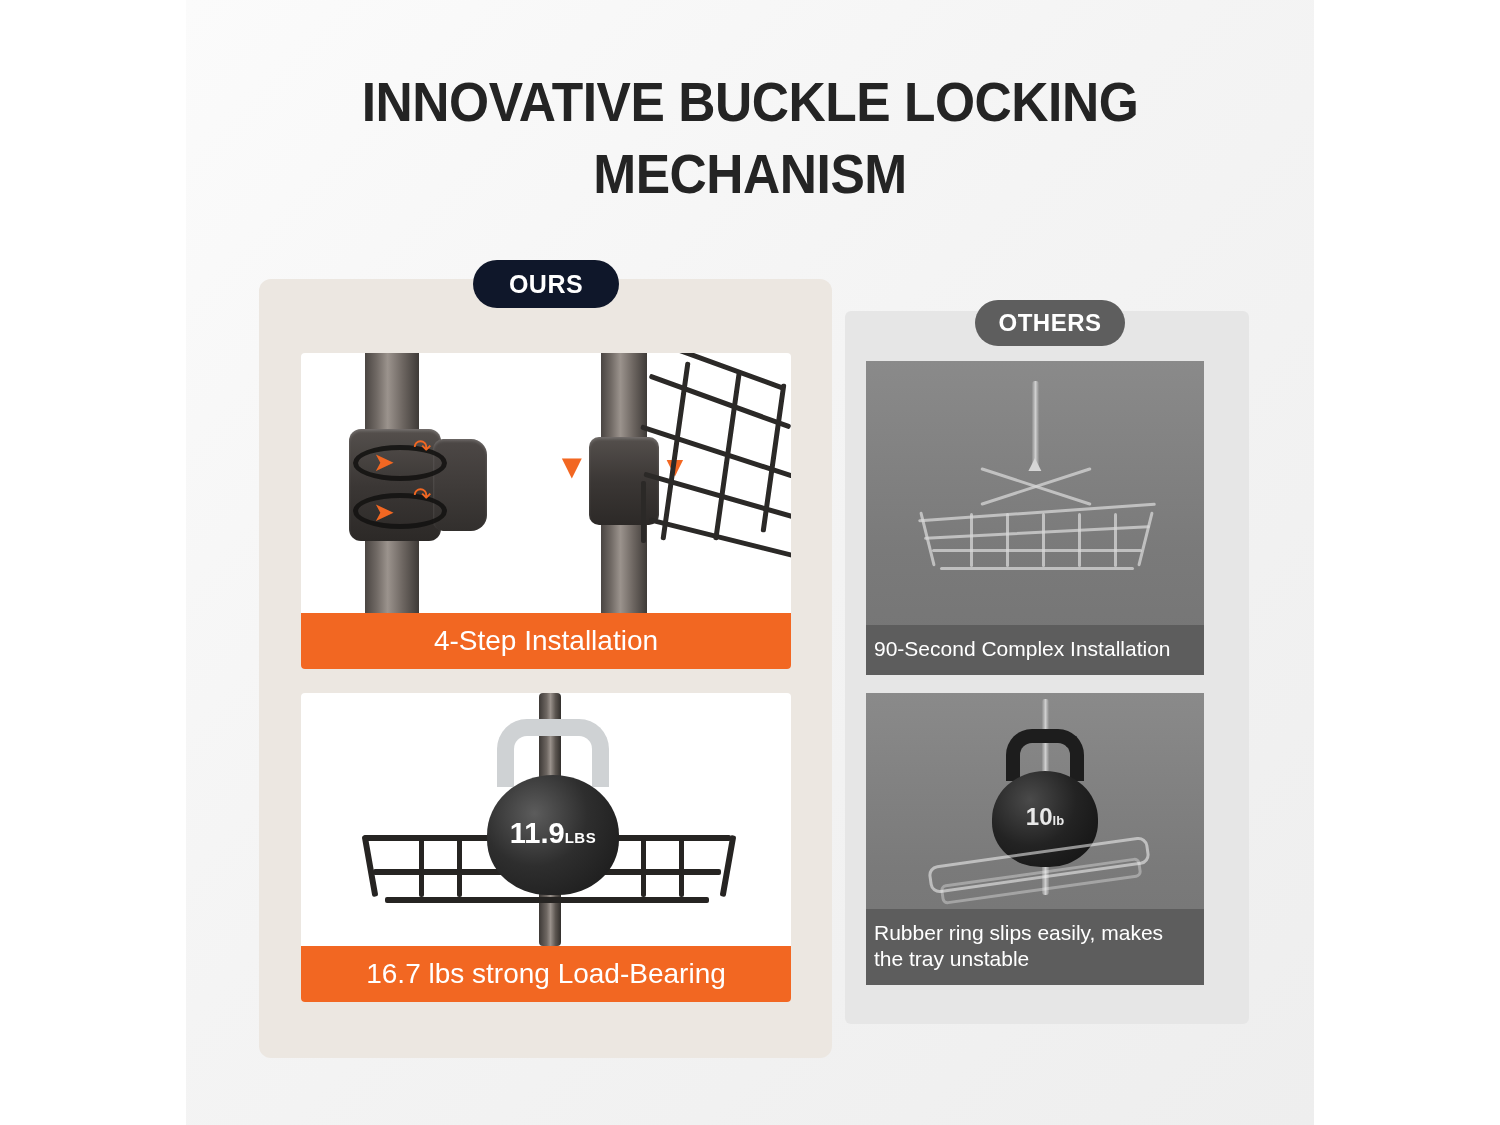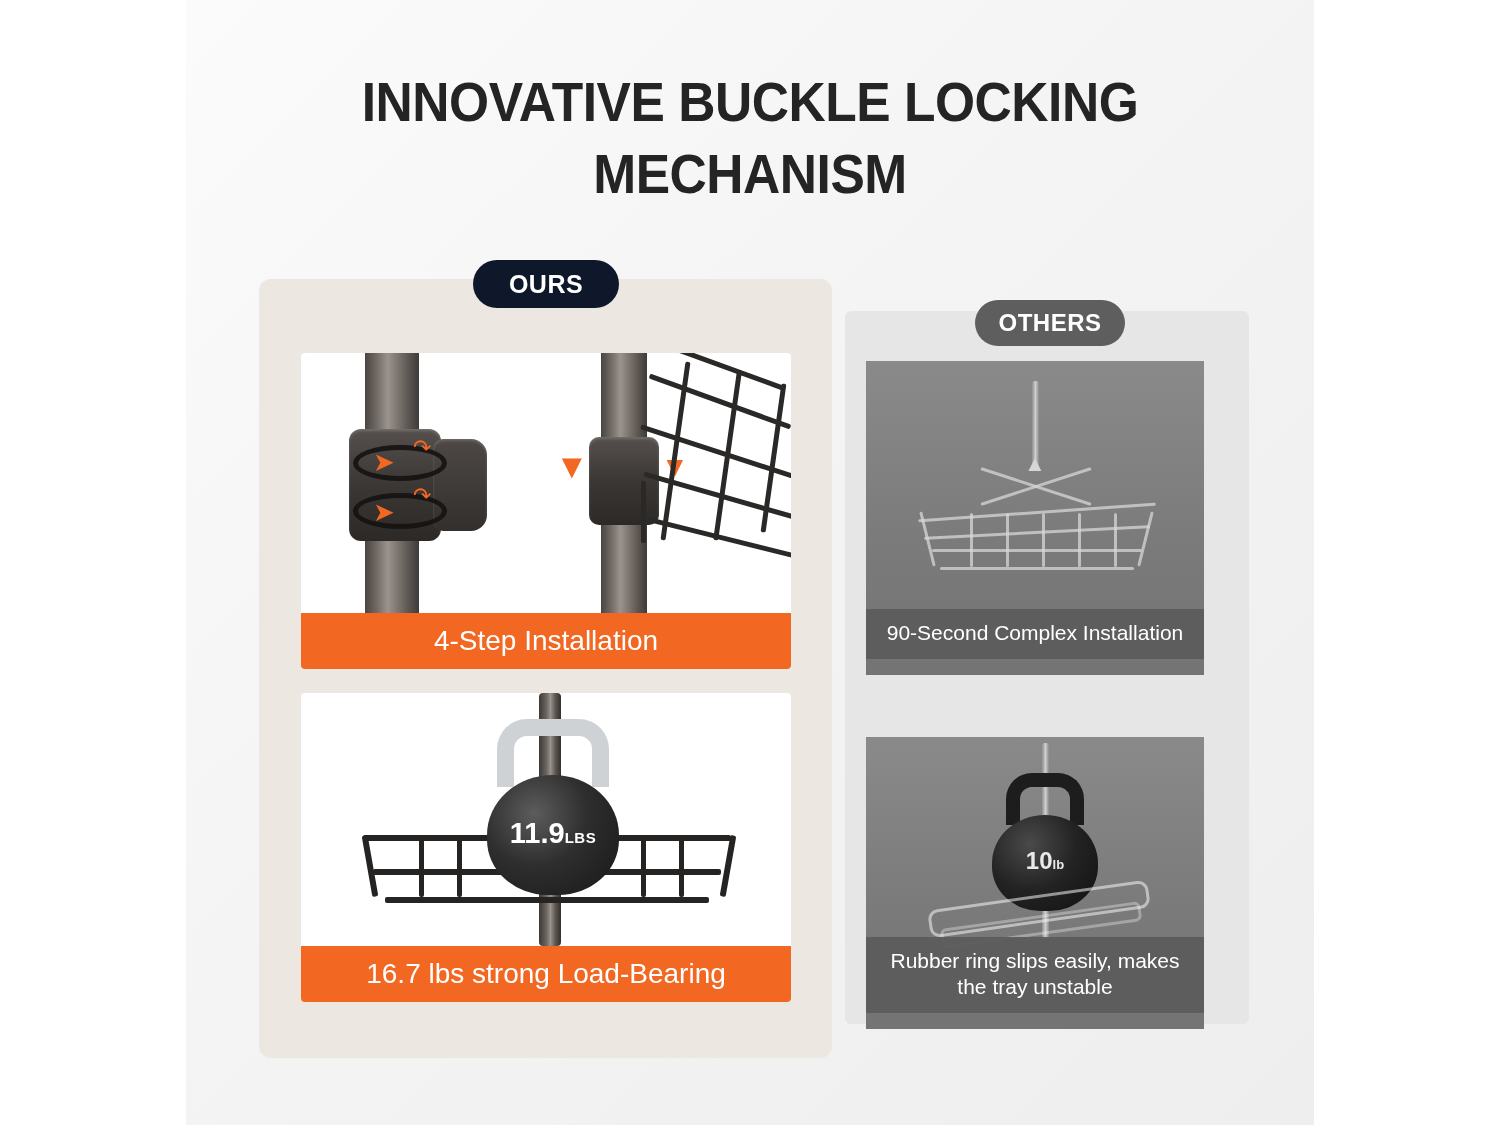--- a/index.html
+++ b/index.html
@@ -132,34 +132,33 @@
     display: flex;
     align-items: center;
     justify-content: center;
   }
   .others-card {
     position: absolute;
     background: #7d7d7d;
     overflow: hidden;
   }
   .others-card.o1 { left: 866px; top: 361px; width: 338px; height: 314px; }
-  .others-card.o2 { left: 866px; top: 693px; width: 338px; height: 292px; margin-top: 44px; }
+  .others-card.o2 { left: 866px; top: 693px; width: 338px; height: 292px; }
 
   .others-caption {
     position: absolute;
     left: 0;
-    bottom: 16px;
+    bottom: 0;
     width: 100%;
     background: rgba(92,92,92,0.95);
     color: #ffffff;
     font-size: 21px;
     line-height: 1.25;
     padding: 11px 8px 13px;
     box-sizing: border-box;
-    text-align: center;
   }
   .others-img {
     position: absolute;
     left: 0; top: 0; right: 0; bottom: 0;
     background: linear-gradient(180deg,#8a8a8a 0%, #7a7a7a 60%, #747474 100%);
   }
 
   
   .pole {
     position: absolute;

